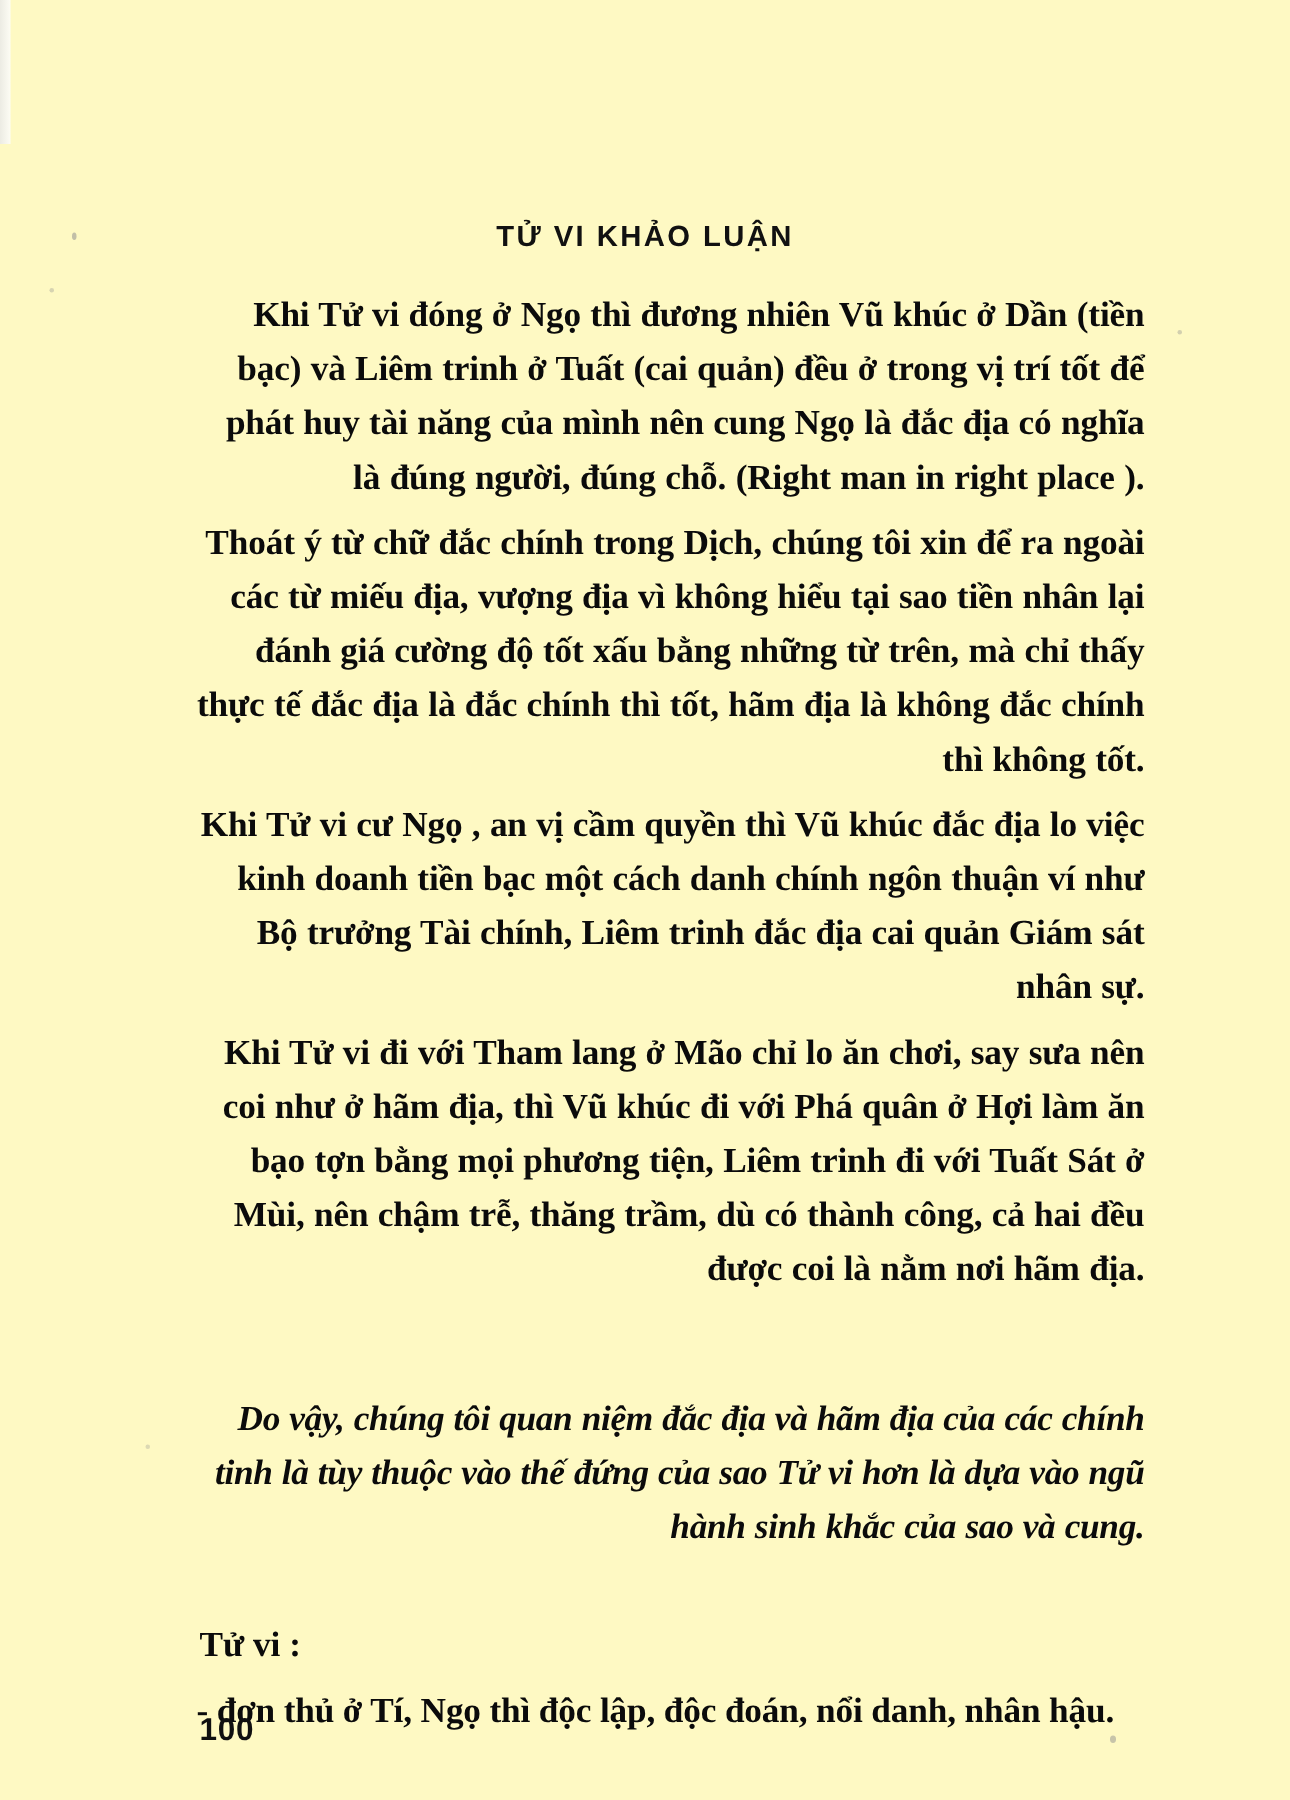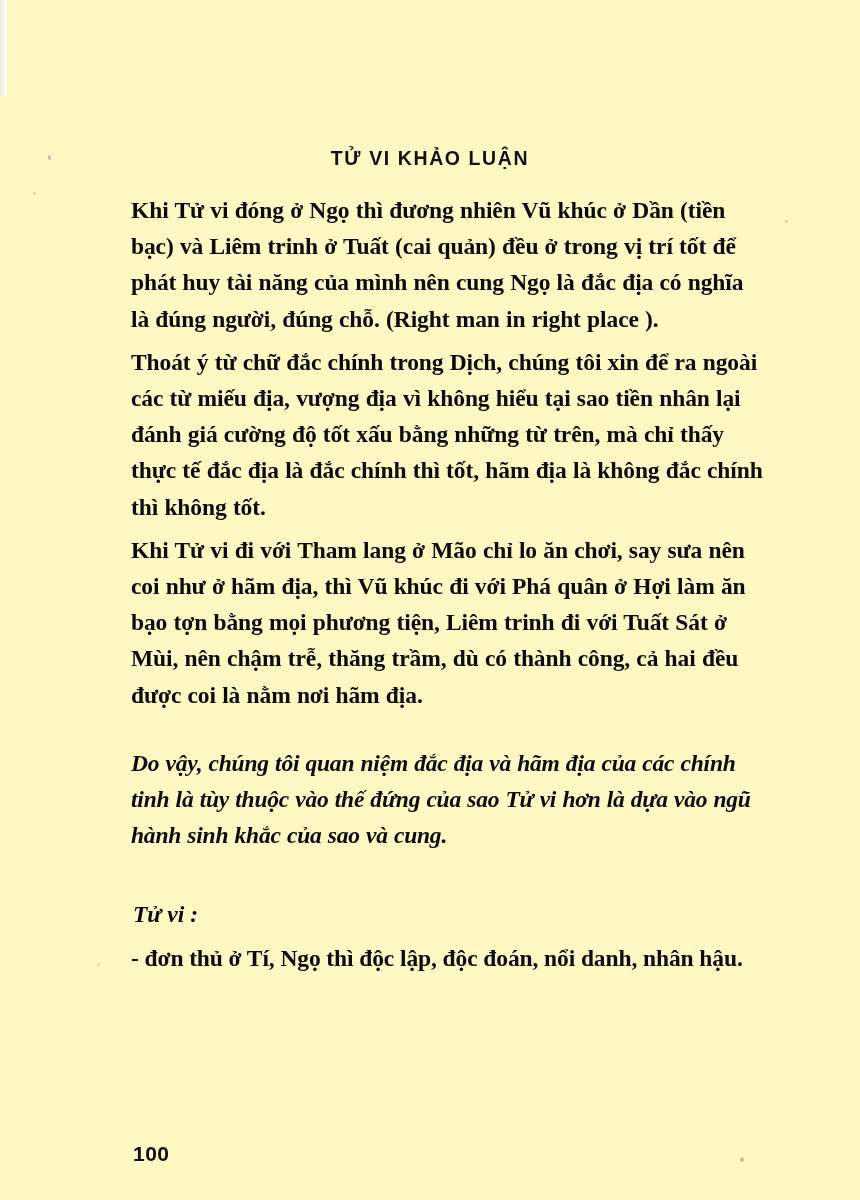--- a/index.html
+++ b/index.html
@@ -56,37 +56,37 @@
   }
 
   .para {
     margin: 0 0 7px 0;
     font-size: 23.5px;
     line-height: 36.2px;
     font-weight: 700;
     letter-spacing: -0.1px;
     word-spacing: 0.5px;
     white-space: pre-line;
+    text-align: right;
   }
 
   .para.gap-before {
-    margin-top: 32px;
+    margin-top: 63px;
   }
 
   .para.italic {
     font-style: italic;
     font-weight: 700;
     letter-spacing: -0.2px;
   }
 
   .subhead {
     margin: 44px 0 9px 2px;
     font-size: 23.5px;
     line-height: 34px;
-    font-style: italic;
     font-weight: 700;
     white-space: pre;
   }
 
   .bullet {
     margin: 0 0 7px 0;
     font-size: 23.5px;
     line-height: 36.2px;
     font-weight: 700;
     letter-spacing: -0.1px;
@@ -127,20 +127,21 @@
 
   <div class="running-head">TỬ VI KHẢO LUẬN</div>
 
   <div class="text-block">
 
     <p class="para">Khi Tử vi đóng ở Ngọ thì đương nhiên Vũ khúc ở Dần (tiền bạc) và Liêm trinh ở Tuất (cai quản) đều ở trong vị trí tốt để phát huy tài năng của mình nên cung Ngọ là đắc địa có nghĩa là đúng người, đúng chỗ. (Right man in right place ).</p>
 
     <p class="para">Thoát ý từ chữ đắc chính trong Dịch, chúng tôi xin để ra ngoài các từ miếu địa, vượng địa vì không hiểu tại sao tiền nhân lại đánh giá cường độ tốt xấu bằng những từ trên, mà chỉ thấy thực tế đắc địa là đắc chính thì tốt, hãm địa là không đắc chính thì không tốt.</p>
 
 
+    <p class="para">Khi Tử vi cư Ngọ , an vị cầm quyền thì Vũ khúc đắc địa lo việc kinh doanh tiền bạc một cách danh chính ngôn thuận ví như Bộ trưởng Tài chính, Liêm trinh đắc địa cai quản Giám sát nhân sự.</p>
 
     <p class="para">Khi Tử vi đi với Tham lang ở Mão chỉ lo ăn chơi, say sưa nên coi như ở hãm địa, thì Vũ khúc đi với Phá quân ở Hợi làm ăn bạo tợn bằng mọi phương tiện, Liêm trinh đi với Tuất Sát ở Mùi, nên chậm trễ, thăng trầm, dù có thành công, cả hai đều được coi là nằm nơi hãm địa.</p>
 
     <p class="para italic gap-before">Do vậy, chúng tôi quan niệm đắc địa và hãm địa của các chính tinh là tùy thuộc vào thế đứng của sao Tử vi hơn là dựa vào ngũ hành sinh khắc của sao và cung.</p>
 
     <p class="subhead">Tử vi :</p>
 
     <p class="bullet">- đơn thủ ở Tí, Ngọ thì độc lập, độc đoán, nổi danh, nhân hậu.</p>
 
   </div>

